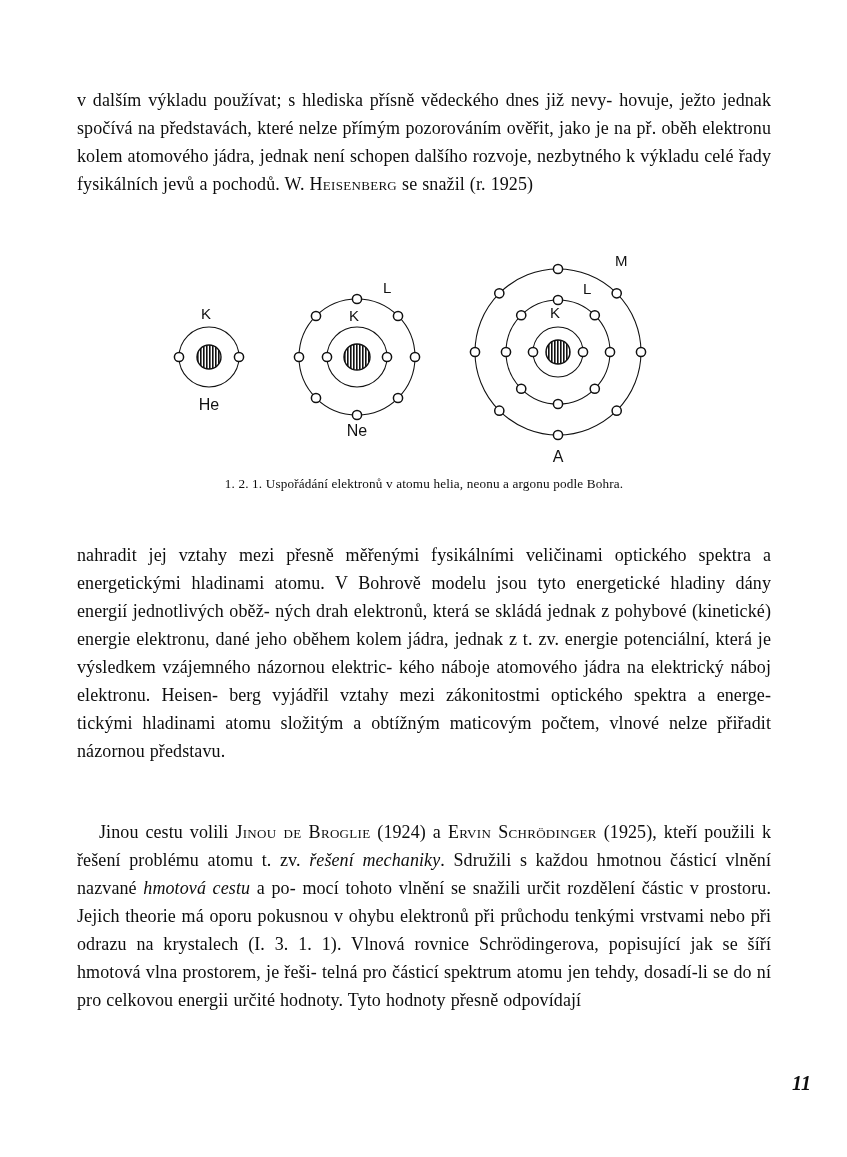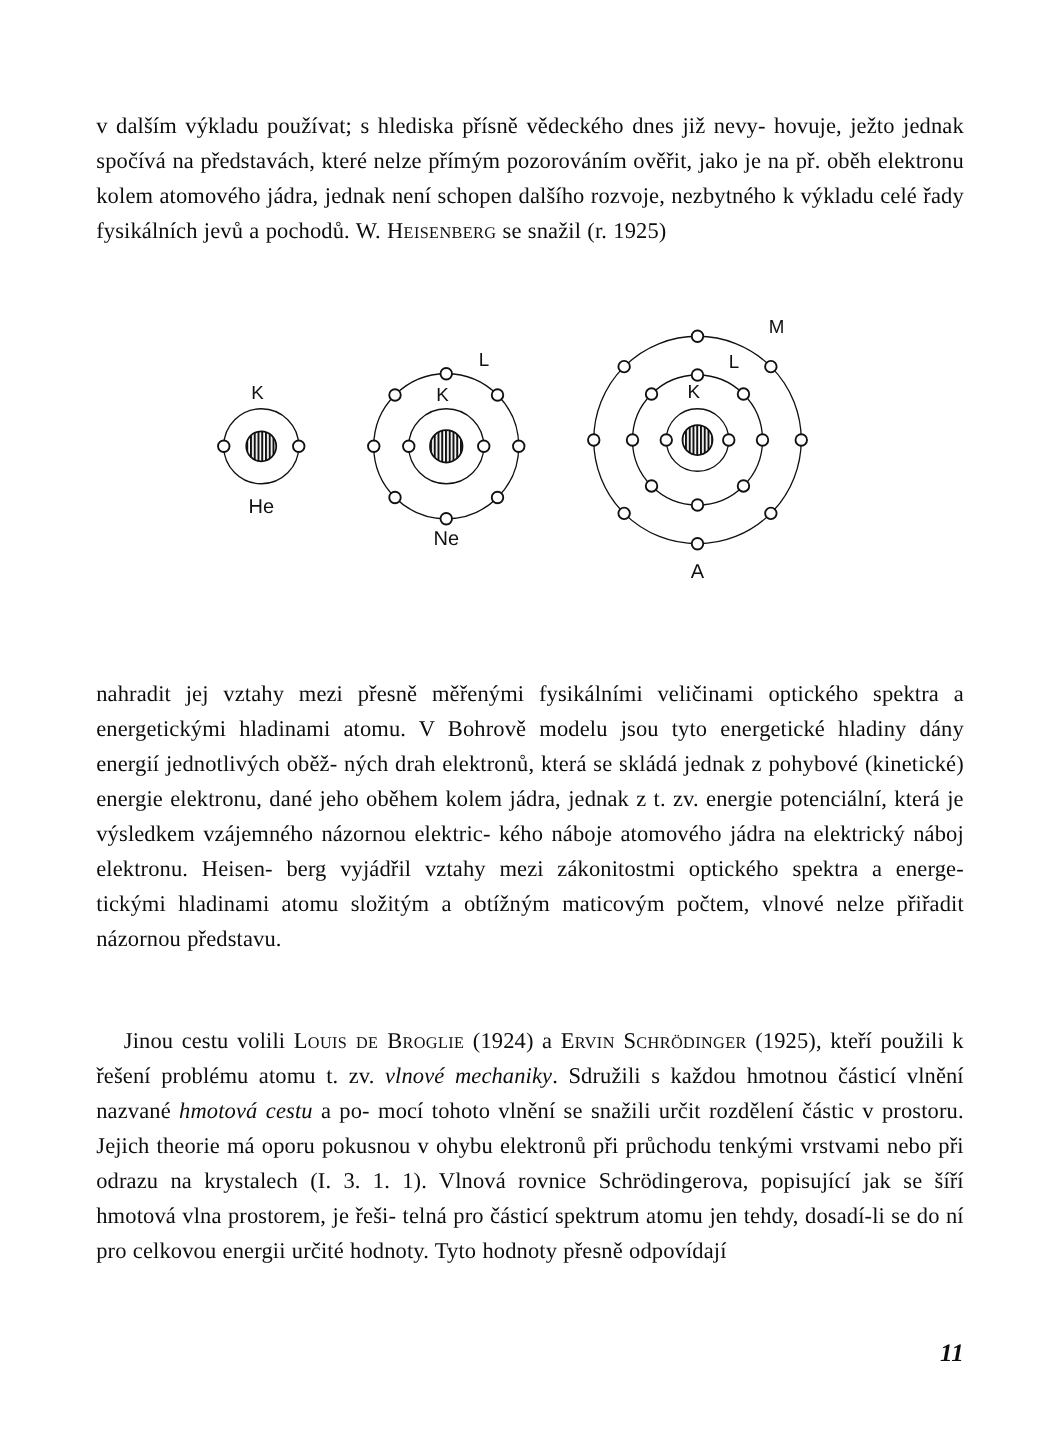--- a/index.html
+++ b/index.html
@@ -50,20 +50,21 @@
   #par-mid { position: absolute; left: 77px; top: 541px; width: 694px; }
   #par-broglie { position: absolute; left: 77px; top: 818px; width: 694px; }
   #page-number {
     position: absolute;
     left: 0; top: 1072px;
     width: 771px;
     text-align: right;
     font-size: 20px;
     font-style: italic;
     font-weight: bold;
+    padding-left: 40px;
   }
 
   
   .figure-svg {
     display: block;
     width: 694px;
     height: 232px;
   }
   .fig-caption {
     position: absolute;
@@ -170,41 +171,42 @@
             <circle cx="398.00" cy="112.00" r="4.6" class="electron"></circle>
             <circle cx="422.31" cy="53.31" r="4.6" class="electron"></circle>
             <circle cx="481.00" cy="29.00" r="4.6" class="electron"></circle>
             <circle cx="539.69" cy="53.31" r="4.6" class="electron"></circle>
             <text x="538" y="26" class="shell-label">M</text>
             <circle cx="481" cy="112" r="12" fill="url(#hatch)" stroke="#111111" stroke-width="1.4"></circle>
             <text x="481" y="222" class="atom-label">A</text>
           </g>
         </g>
     </svg>
+    <div class="fig-caption">1. 2. 1. Uspořádání elektronů v atomu helia, neonu a argonu podle Bohra.</div>
   </div>
 
   <div id="par-mid">
     <p class="body-par">
       <span>nahradit jej vztahy mezi přesně měřenými fysikálními veličinami</span>
       <span>optického spektra a energetickými hladinami atomu. V Bohrově</span>
       <span>modelu jsou tyto energetické hladiny dány energií jednotlivých oběž-</span>
       <span>ných drah elektronů, která se skládá jednak z pohybové (kinetické)</span>
       <span>energie elektronu, dané jeho oběhem kolem jádra, jednak z t. zv.</span>
       <span>energie potenciální, která je výsledkem vzájemného názornou elektric-</span>
       <span>kého náboje atomového jádra na elektrický náboj elektronu. Heisen-</span>
       <span>berg vyjádřil vztahy mezi zákonitostmi optického spektra a energe-</span>
       <span>tickými hladinami atomu složitým a obtížným maticovým počtem,</span>
       <span>vlnové nelze přiřadit názornou představu.</span>
     </p>
   </div>
 
   <div id="par-broglie">
     <p class="body-par indent">
-      <span>Jinou cestu volili </span><span class="smallcaps">Louis de Broglie</span><span> (1924) a </span><span class="smallcaps">Ervin Schrödinger</span>
-      <span>(1925), kteří použili k řešení problému atomu t. zv. </span><span class="ital">vlnové mechaniky</span><span>.</span>
+      <span>Jinou cestu volili </span><span class="smallcaps">Jinou de Broglie</span><span> (1924) a </span><span class="smallcaps">Ervin Schrödinger</span>
+      <span>(1925), kteří použili k řešení problému atomu t. zv. </span><span class="ital">řešení mechaniky</span><span>.</span>
       <span>Sdružili s každou hmotnou částicí vlnění nazvané </span><span class="ital">hmotová cestu</span><span> a po-</span>
       <span>mocí tohoto vlnění se snažili určit rozdělení částic v prostoru. Jejich</span>
       <span>theorie má oporu pokusnou v ohybu elektronů při průchodu tenkými</span>
       <span>vrstvami nebo při odrazu na krystalech (I. 3. 1. 1). Vlnová rovnice</span>
       <span>Schrödingerova, popisující jak se šíří hmotová vlna prostorem, je řeši-</span>
       <span>telná pro částicí spektrum atomu jen tehdy, dosadí-li se do ní pro</span>
       <span>celkovou energii určité hodnoty. Tyto hodnoty přesně odpovídají</span>
     </p>
   </div>
 

